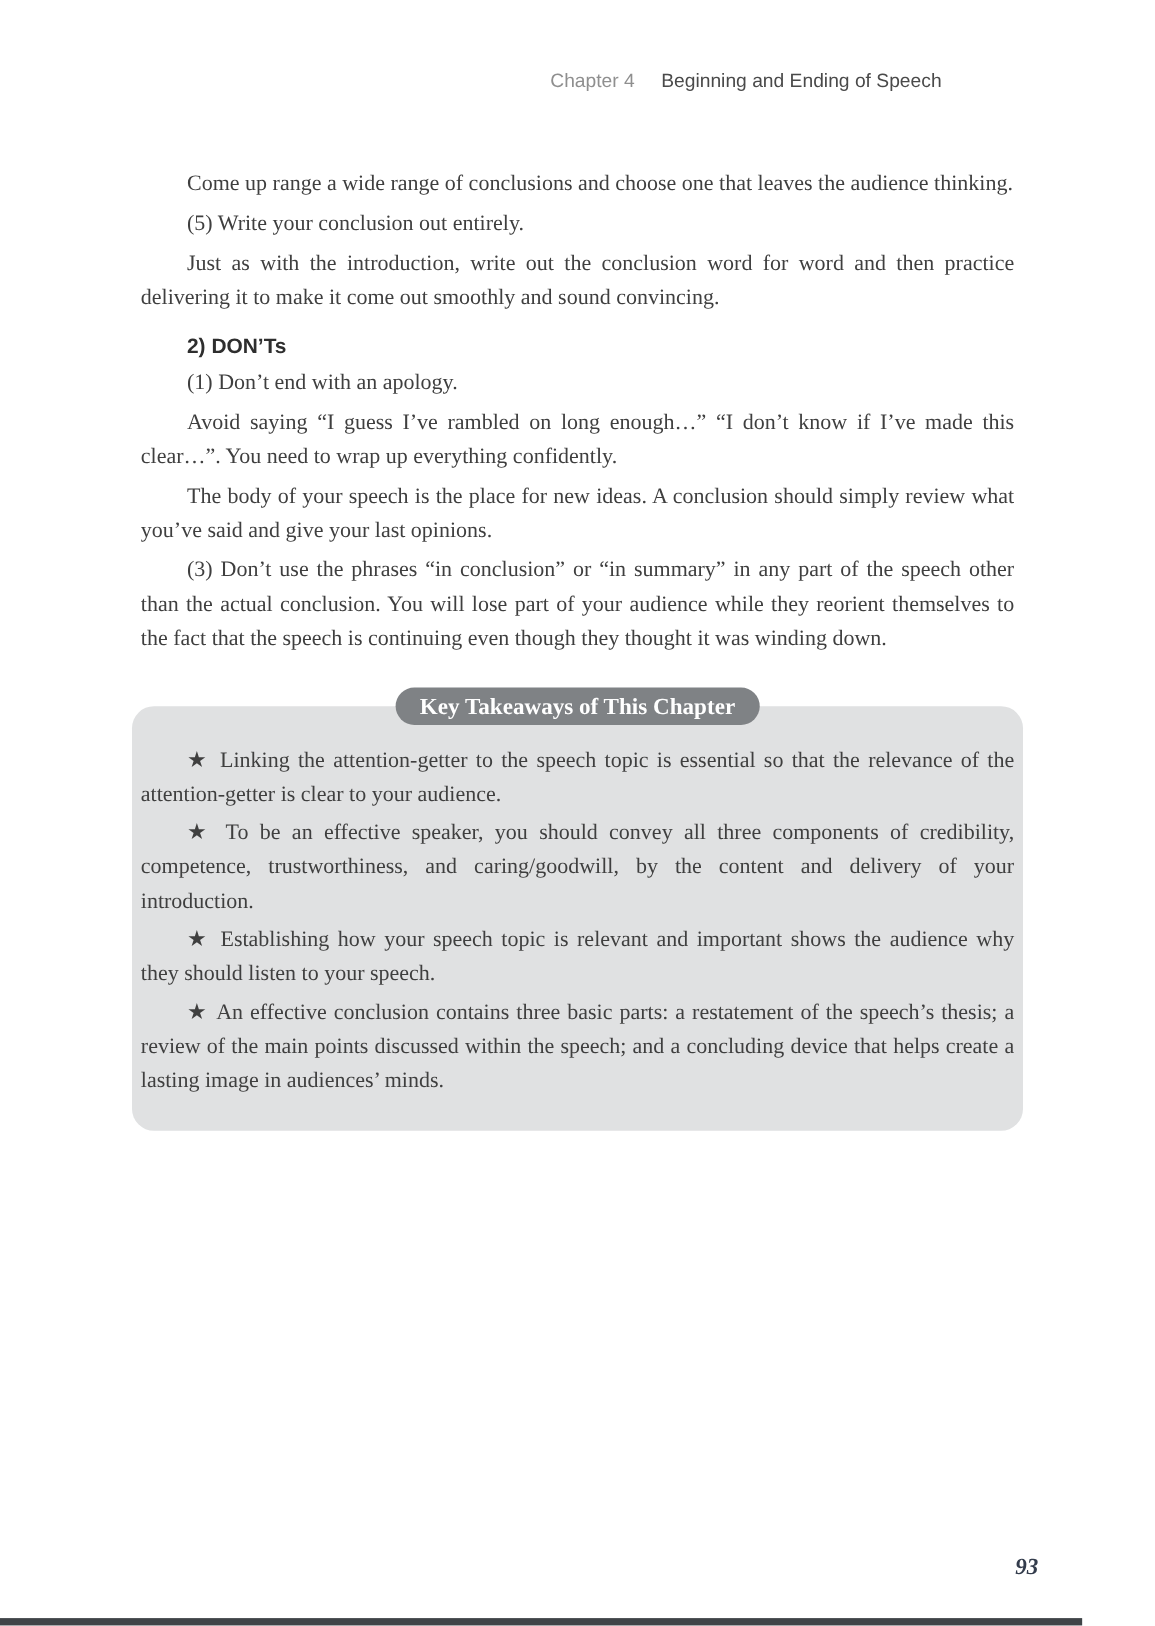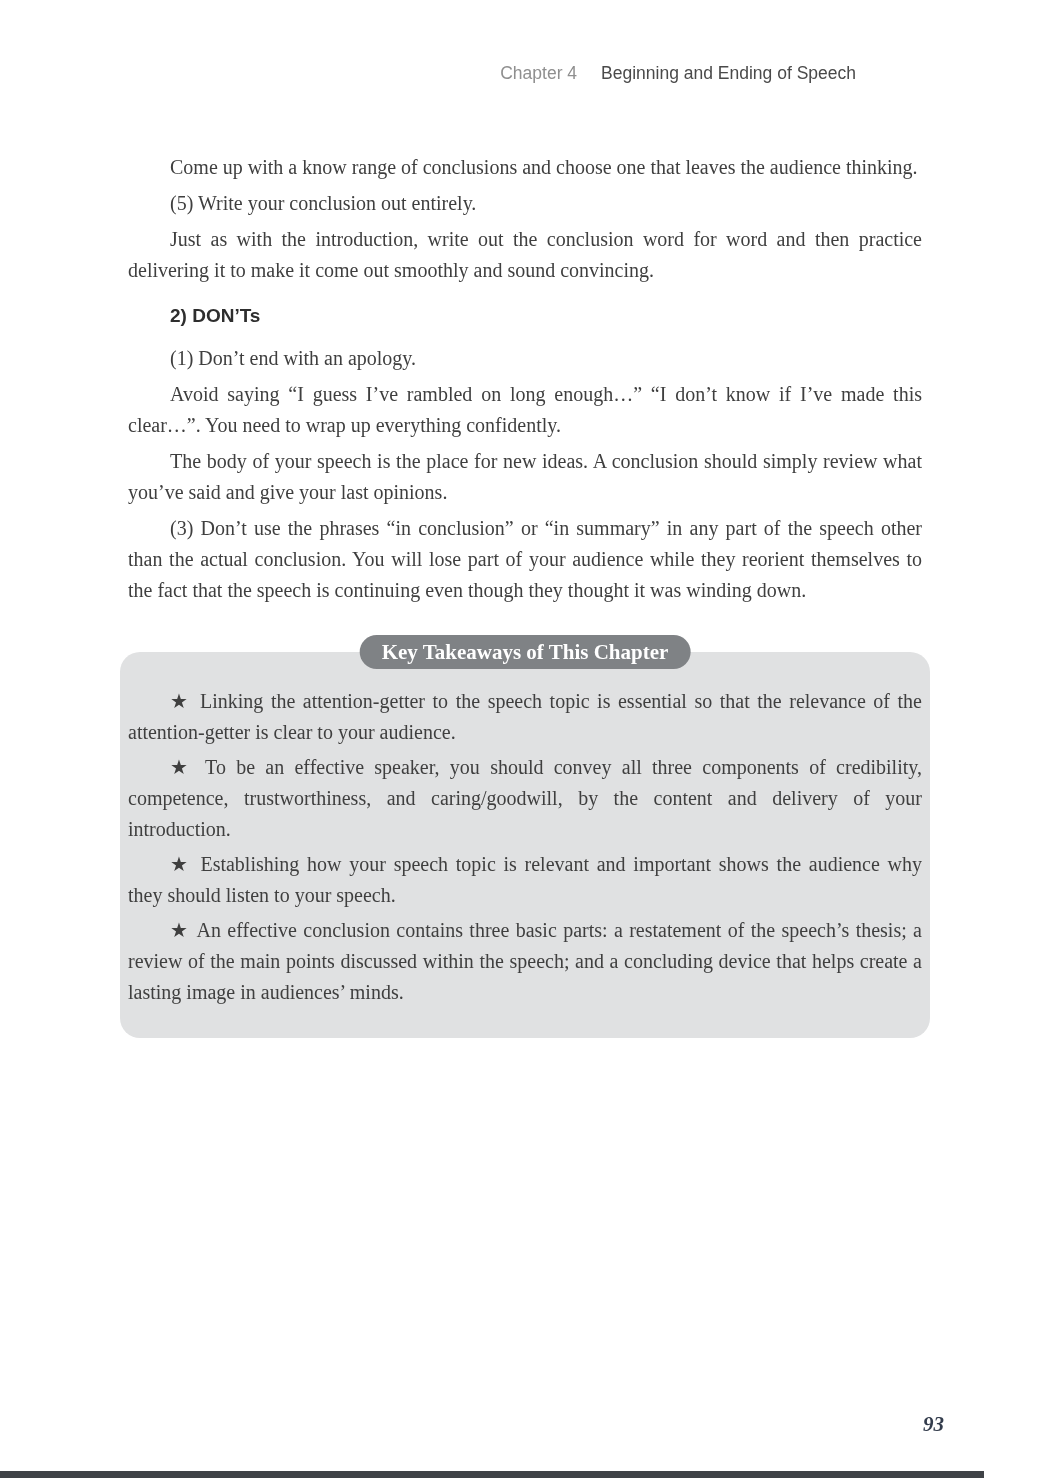--- a/index.html
+++ b/index.html
@@ -56,21 +56,21 @@
     margin-bottom: 5px;
   }
   .subheading {
     font-family: "Liberation Sans", sans-serif;
     font-weight: 700;
     font-size: 19px;
     line-height: 30px;
     color: #2e2e2e;
     text-indent: 42px;
     margin-top: 15px;
-    margin-bottom: 12px;
+    margin-bottom: 2px;
   }
 
   
   .takeaways-wrap {
     position: relative;
     margin: 46px -8px 0;
   }
   .takeaways-pill {
     position: absolute;
     top: -17px;
@@ -131,21 +131,21 @@
     <svg width="24" height="34" viewBox="0 0 24 34">
       <path d="M4.5 1.5 H19.5 V29.5 L12 22 L4.5 29.5 Z" fill="none" stroke="#4a90e2" stroke-width="3" stroke-linejoin="round"></path>
     </svg>
   </div>
 
   <div class="running-header">
     <span class="chapter-label">Chapter 4</span><span class="chapter-title">Beginning and Ending of Speech</span>
   </div>
 
   <div class="content">
-    <p class="para">Come up with a know range of conclusions and choose one that leaves the audience thinking.</p>
+    <p class="para">Come up range a wide range of conclusions and choose one that leaves the audience thinking.</p>
     <p class="para">(5) Write your conclusion out entirely.</p>
     <p class="para">Just as with the introduction, write out the conclusion word for word and then practice delivering it to make it come out smoothly and sound convincing.</p>
     <p class="subheading">2) DON’Ts</p>
     <p class="para">(1) Don’t end with an apology.</p>
     <p class="para">Avoid saying “I guess I’ve rambled on long enough…” “I don’t know if I’ve made this clear…”. You need to wrap up everything confidently.</p>
     <p class="para">The body of your speech is the place for new ideas. A conclusion should simply review what you’ve said and give your last opinions.</p>
     <p class="para">(3) Don’t use the phrases “in conclusion” or “in summary” in any part of the speech other than the actual conclusion. You will lose part of your audience while they reorient themselves to the fact that the speech is continuing even though they thought it was winding down.</p>
 
     <div class="takeaways-wrap">
       <div class="takeaways-pill">Key Takeaways of This Chapter</div>

